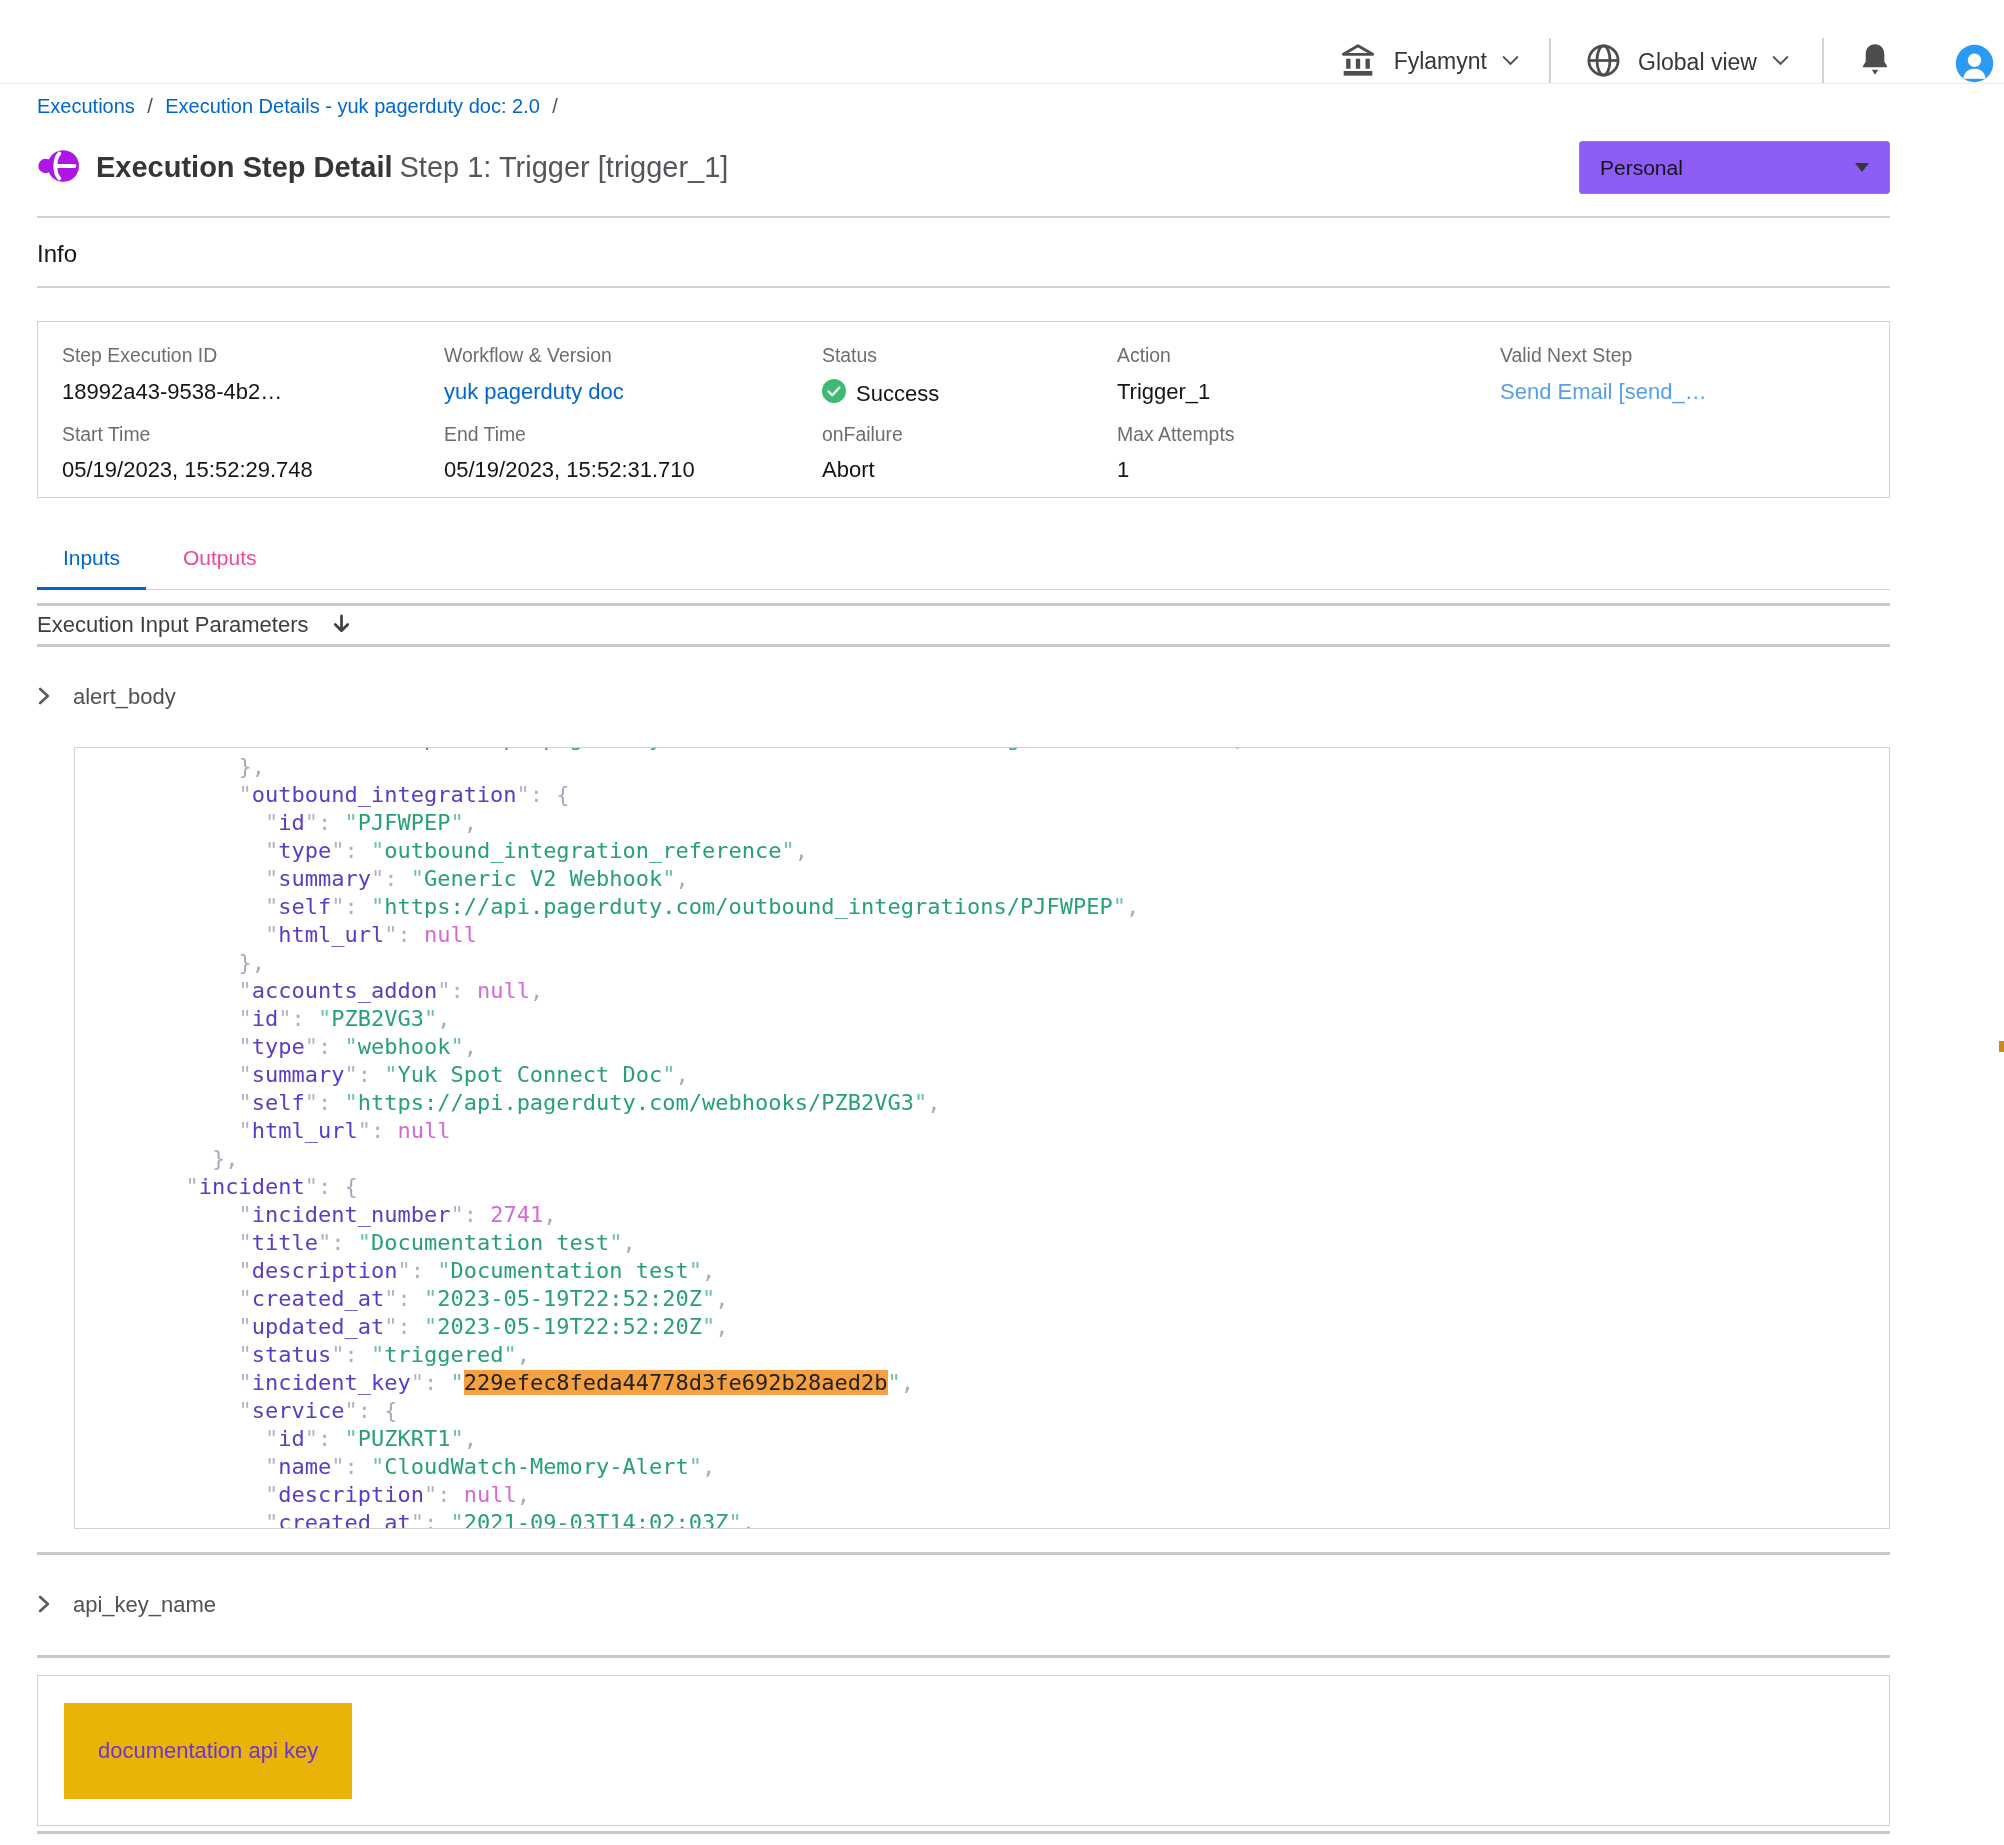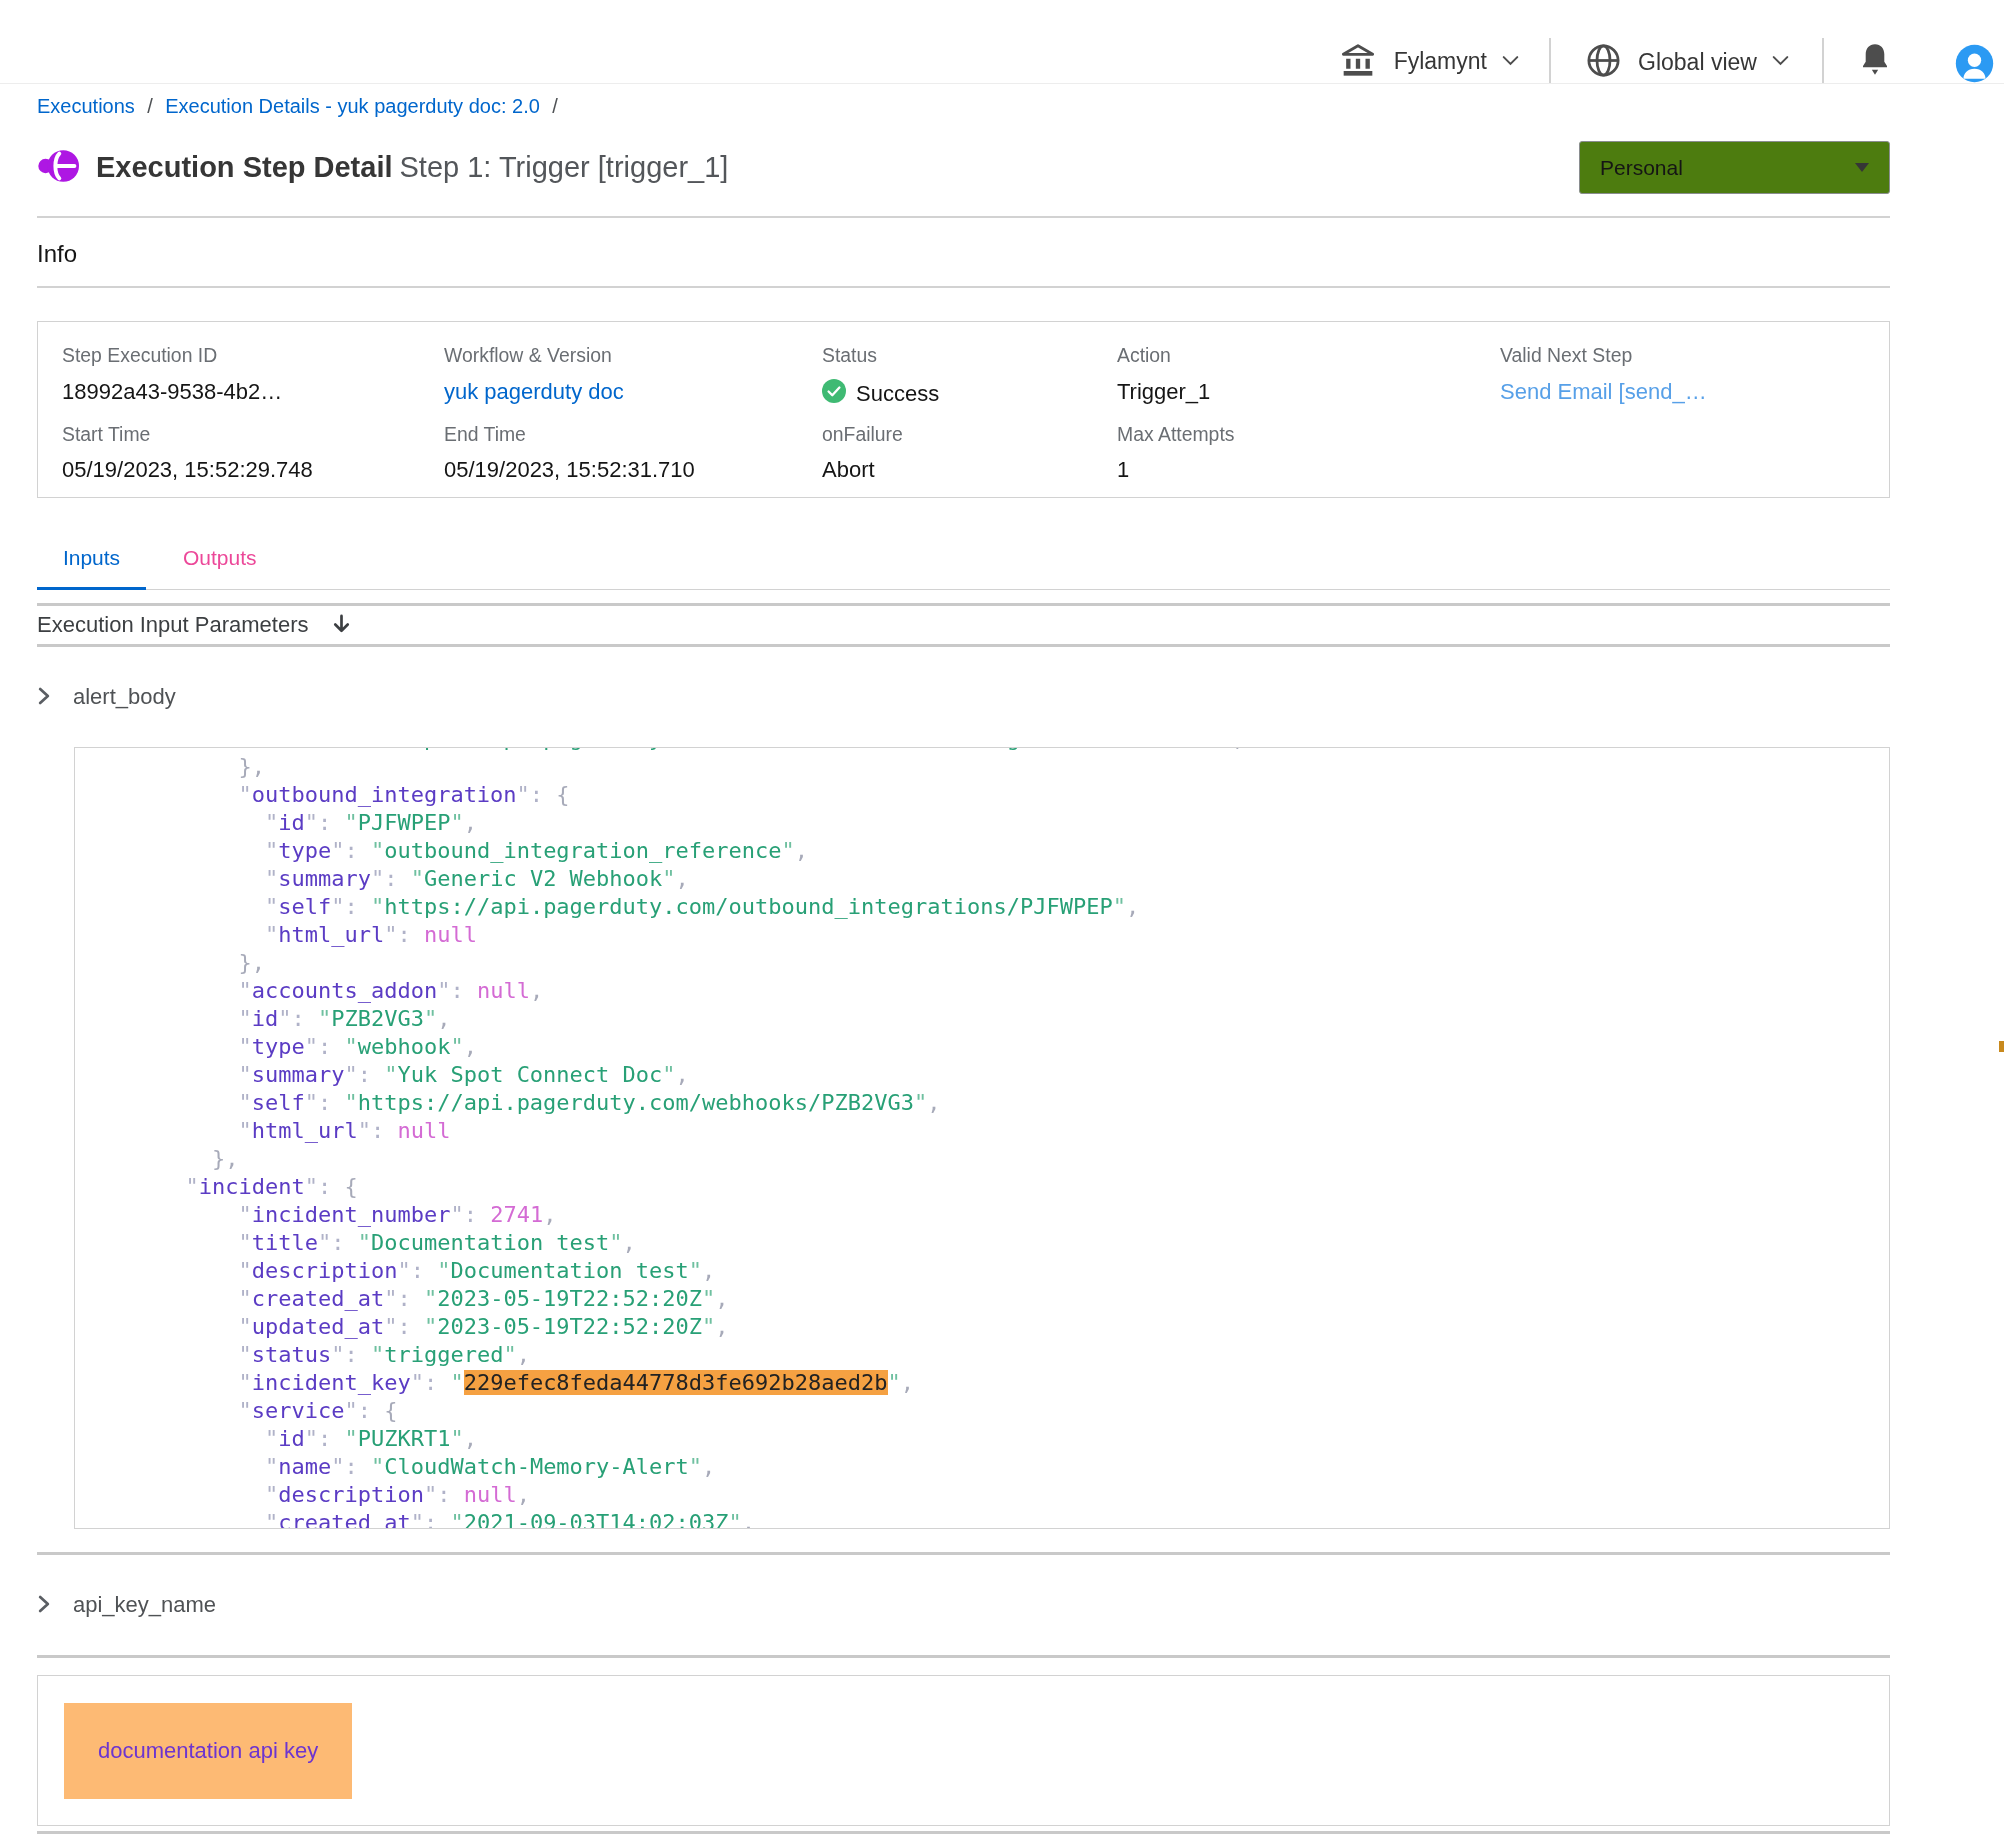--- a/index.html
+++ b/index.html
@@ -21,21 +21,21 @@
   .main{padding:0 115px 0 37px}
   .breadcrumb{margin-top:11px;display:flex;gap:12.4px;font-size:20px;align-items:center}
   .breadcrumb a{color:var(--accent-blue);text-decoration:none;cursor:pointer}
   .breadcrumb .sep{color:#4f5255}
 
   .titlerow{margin-top:23px;display:flex;align-items:center}
   .titlerow h1{font-size:29px;margin:0 0 0 17px;font-weight:700;color:#363636}
   .subtitle{font-size:29px;color:#53565a;margin-left:7px;font-weight:400}
   .scope{margin-left:auto;width:311px;height:53px;border:0.8px solid #8a8d90;border-radius:3.1px;
          display:flex;align-items:center;justify-content:space-between;padding:0 20px;
-         font-size:21px;color:#151515;background:#4d7c0f;box-sizing:border-box;cursor:pointer}
+         font-size:21px;color:#151515;background:#8b5cf6;box-sizing:border-box;cursor:pointer}
   .caret{width:0;height:0;border-left:7.8px solid transparent;border-right:7.8px solid transparent;
          border-top:9.3px solid #363636}
 
   .rule{height:1.6px;background:#d2d2d2}
   .r1{margin-top:22px}
   .info-h{margin-top:22px;font-size:24px;color:#151515}
   .r2{margin-top:18.7px}
 
   .info-panel{margin-top:33px;border:1.6px solid #d2d2d2;padding:22px 0 14px 24px;
               display:grid;grid-template-columns:382px 378px 295px 383px 1fr;row-gap:14px}
@@ -68,21 +68,21 @@
   .tk-k{color:var(--code-key)}
   .tk-s{color:var(--code-string)}
   .tk-n{color:var(--code-null)}
   .tk-b{color:var(--code-punct)}
   .tk-q{color:var(--code-quote-key)}
   .tk-sq{color:var(--code-quote-string)}
   .tk-hl{background:var(--highlight-bg);color:var(--highlight-text)}
 
   .rt2{margin-top:23px}
   .apipanel{margin-top:17px;border:1.6px solid #d2d2d2;padding:26.4px 0 26.4px 26px}
-  .chip{display:inline-flex;align-items:center;height:96px;padding:0 34px;background:#fdba74;
+  .chip{display:inline-flex;align-items:center;height:96px;padding:0 34px;background:#eab308;
         color:var(--chip-text-purple);font-size:22px}
   .rt3{margin-top:4.7px}
   .param.last{padding:11px 0 0 0}
 
   .marker{position:absolute;right:0;top:1041px;width:6.2px;height:11px;background:var(--scroll-marker)}
 </style>
 </head>
 <body>
 
 <header class="topbar">

